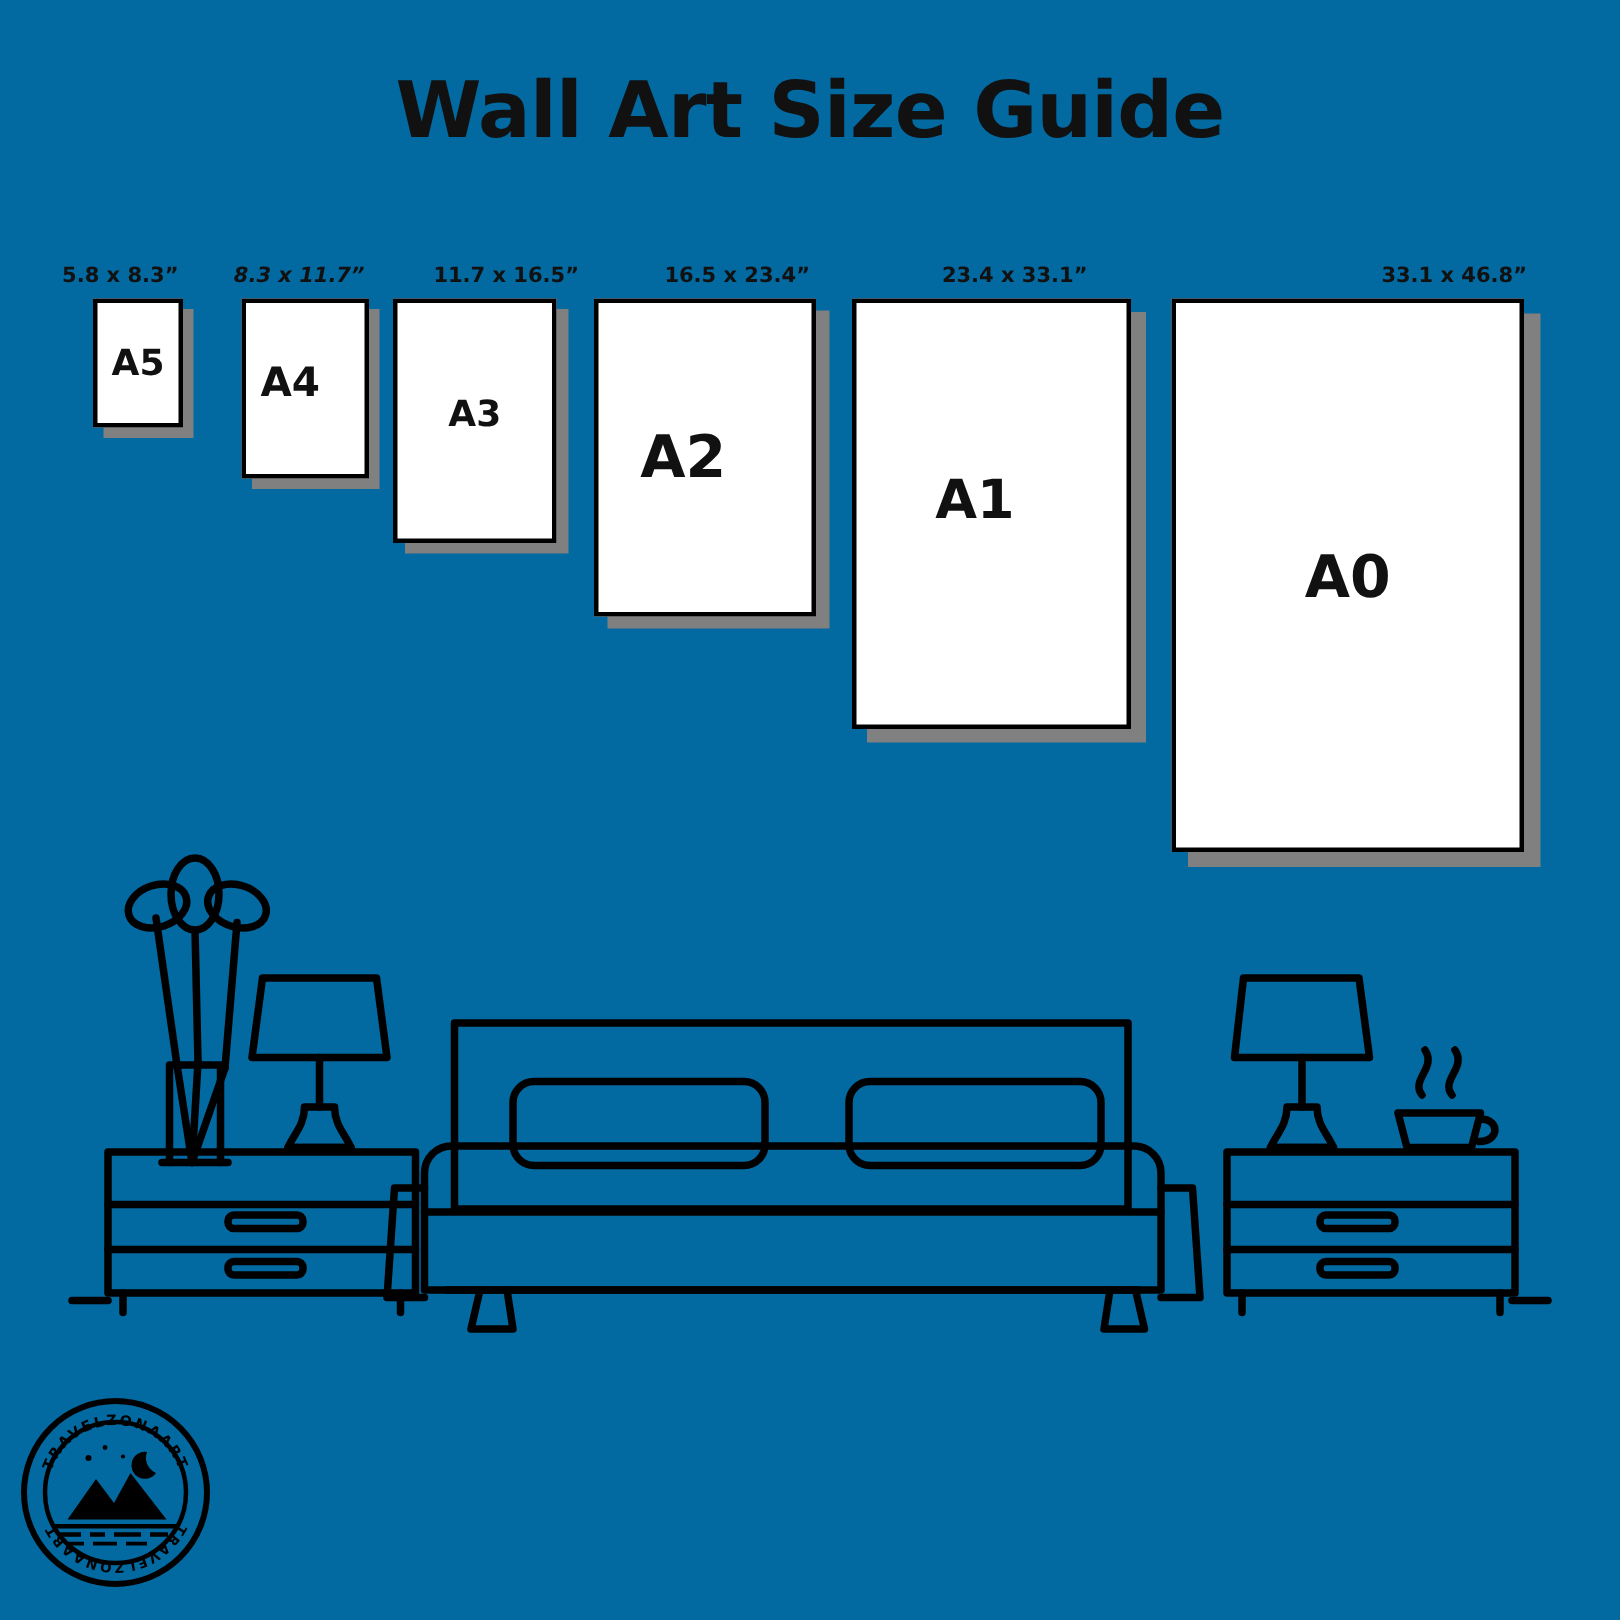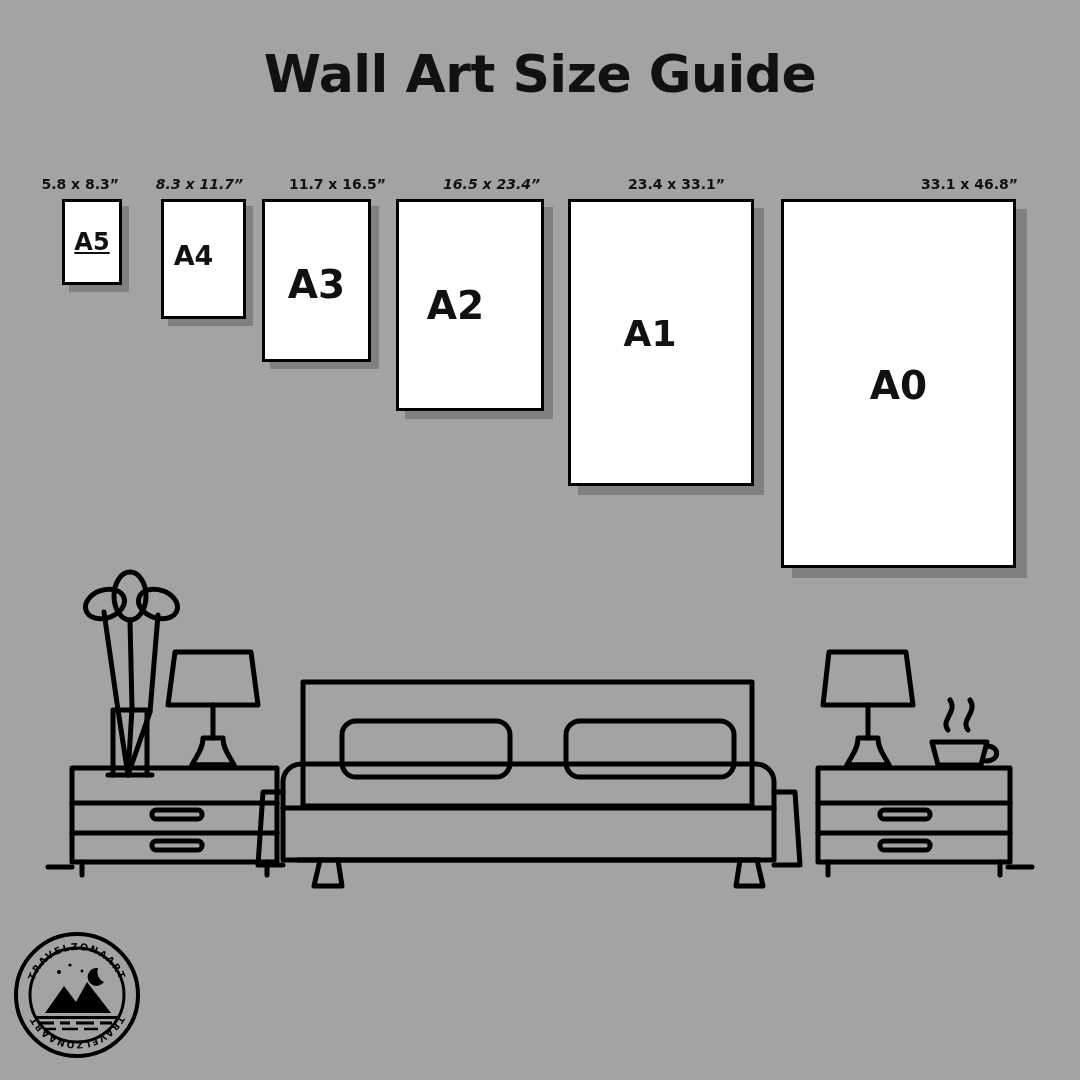--- a/index.html
+++ b/index.html
@@ -6,21 +6,21 @@
   html, body {
     margin: 0; padding: 0;
     width: 1080px; height: 1080px;
     background: #ffffff;
     font-family: "DejaVu Sans", sans-serif;
     overflow: hidden;
   }
   #page {
     position: relative;
     width: 1080px; height: 1080px;
-    background: #a3a3a3;
+    background: #0369a1;
   }
 
   
   .title {
     position: absolute;
     top: 44px; left: 0; width: 1080px;
     text-align: center;
     font-size: 52px;
     font-weight: 800;
     letter-spacing: -0.5px;
@@ -91,39 +91,39 @@
 <div id="page">
 
   <div class="title">Wall Art Size Guide</div>
 
   <div id="frames">
 
     <div class="frame-group">
       <div class="frame-dim" style="left:-1px; top:176px; width:120px;">5.8 x 8.3”</div>
       <div class="frame-shadow" style="left:69px; top:206px; width:60px; height:86px;"></div>
       <div class="frame-box" style="left:62px; top:199px; width:60px; height:86px;"></div>
-      <div class="frame-label" style="left:62px; top:228px; width:60px; font-size:24px;text-decoration:underline;">A5</div>
+      <div class="frame-label" style="left:62px; top:228px; width:60px; font-size:24px;">A5</div>
     </div>
 
     <div class="frame-group">
       <div class="frame-dim" style="left:103px; top:176px; width:140px;font-style:italic;">8.3 x 11.7”</div>
       <div class="frame-shadow" style="left:168px; top:206px; width:85px; height:120px;"></div>
       <div class="frame-box" style="left:161px; top:199px; width:85px; height:120px;"></div>
       <div class="frame-label" style="left:161px; top:240px; width:65px; font-size:27px;">A4</div>
     </div>
 
     <div class="frame-group">
       <div class="frame-dim" style="left:206px; top:176px; width:180px;">11.7 x 16.5”</div>
       <div class="frame-shadow" style="left:270px; top:206px; width:109px; height:163px;"></div>
       <div class="frame-box" style="left:262px; top:199px; width:109px; height:163px;"></div>
-      <div class="frame-label" style="left:262px; top:262px; width:109px; font-size:39px;">A3</div>
-    </div>
-
-    <div class="frame-group">
-      <div class="frame-dim" style="left:340px; top:176px; width:200px;font-style:italic;">16.5 x 23.4”</div>
+      <div class="frame-label" style="left:262px; top:262px; width:109px; font-size:24px;">A3</div>
+    </div>
+
+    <div class="frame-group">
+      <div class="frame-dim" style="left:340px; top:176px; width:200px;">16.5 x 23.4”</div>
       <div class="frame-shadow" style="left:405px; top:207px; width:148px; height:212px;"></div>
       <div class="frame-box" style="left:396px; top:199px; width:148px; height:212px;"></div>
       <div class="frame-label" style="left:396px; top:283px; width:119px; font-size:39px;">A2</div>
     </div>
 
     <div class="frame-group">
       <div class="frame-dim" style="left:505px; top:176px; width:220px;">23.4 x 33.1”</div>
       <div class="frame-shadow" style="left:578px; top:208px; width:186px; height:287px;"></div>
       <div class="frame-box" style="left:568px; top:199px; width:186px; height:287px;"></div>
       <div class="frame-label" style="left:568px; top:313px; width:164px; font-size:36px;">A1</div>

